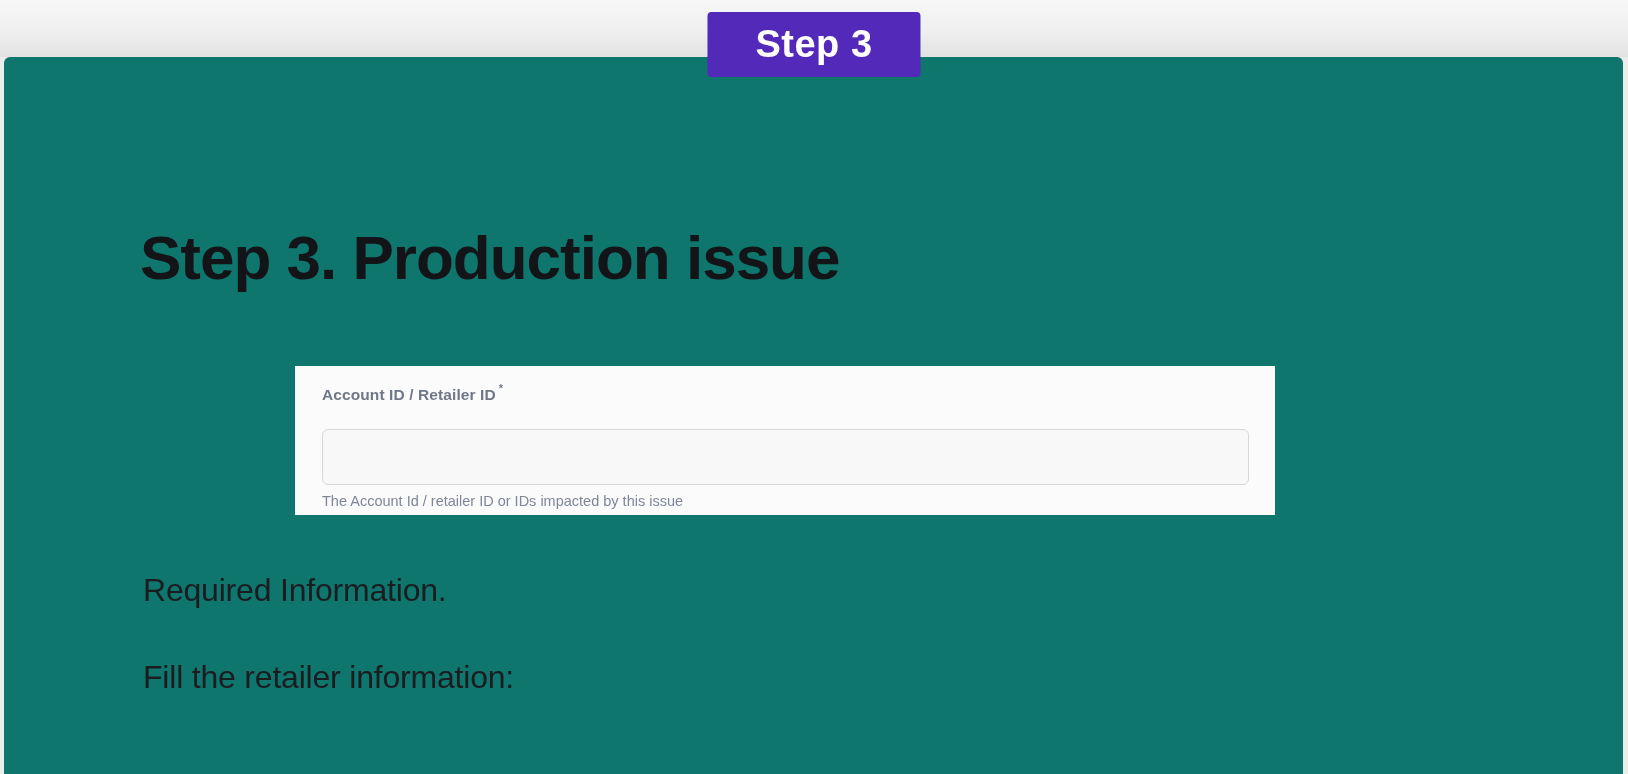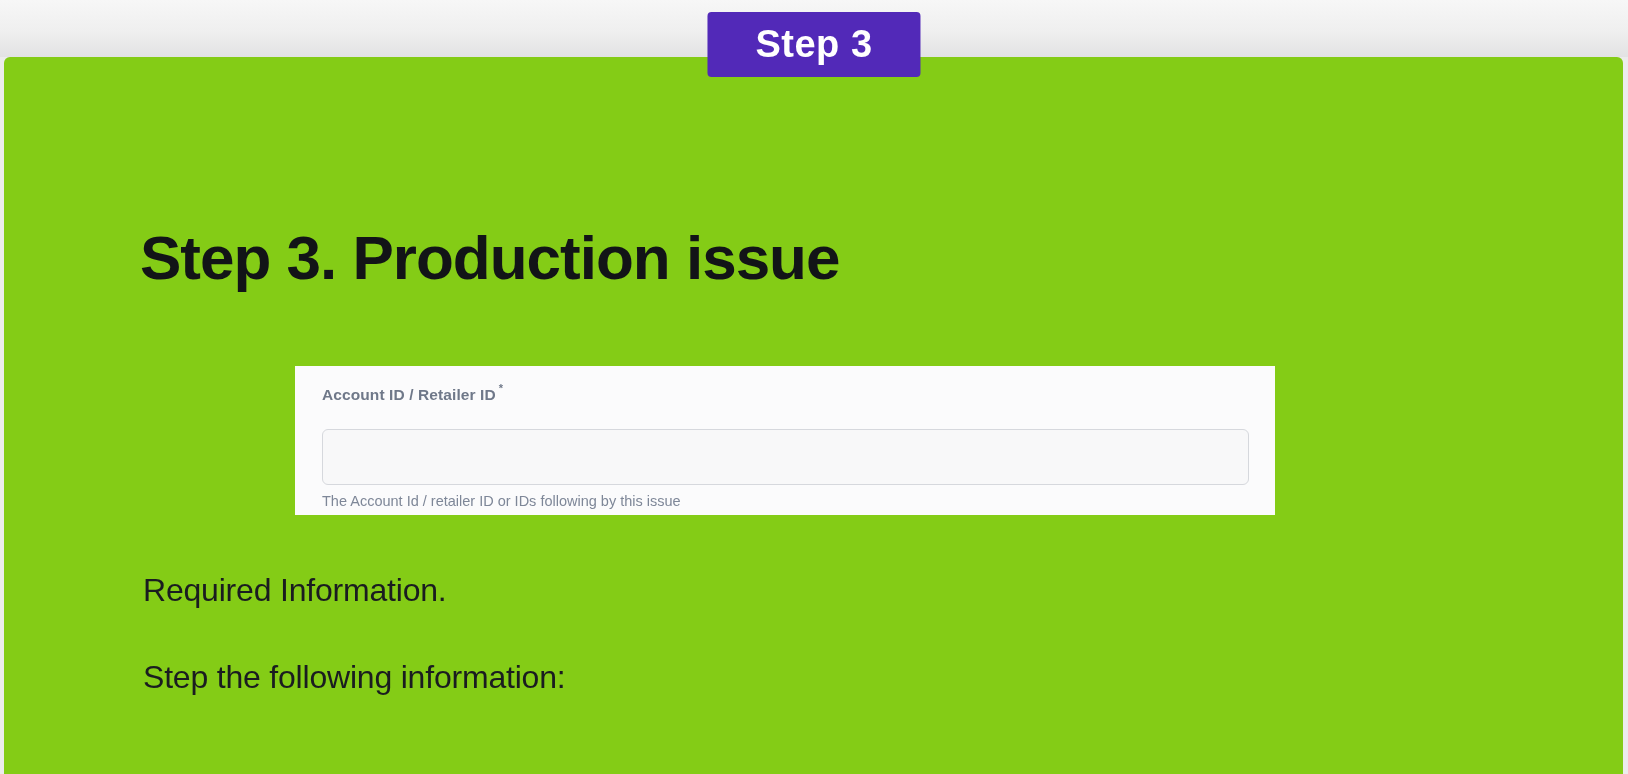--- a/index.html
+++ b/index.html
@@ -11,21 +11,21 @@
   }
   .top-strip {
     position: absolute;
     left: 0; top: 0; right: 0;
     height: 57px;
     background: linear-gradient(180deg, #f7f7f7 0%, #efefef 55%, #e2e2e3 100%);
   }
   .content-card {
     position: absolute;
     left: 4px; right: 5px; top: 57px; bottom: 0;
-    background: #84cc16;
+    background: #0f766e;
     border-radius: 6px 6px 0 0;
     text-decoration: underline;
   }
   .step-badge {
     position: absolute;
     left: 50%; top: 12px;
     transform: translateX(-50%);
     height: 65px;
     padding: 0 48px;
     background: #5229b8;
@@ -104,24 +104,24 @@
 
 <div class="content-card">
 
   <h1 class="page-title">Step 3. Production issue</h1>
 
   <figure class="form-screenshot">
     <figcaption class="fs-label">
       <span>Account ID / Retailer ID</span><sup>*</sup>
     </figcaption>
     <div class="fs-input"></div>
-    <div class="fs-help">The Account Id / retailer ID or IDs following by this issue</div>
+    <div class="fs-help">The Account Id / retailer ID or IDs impacted by this issue</div>
   </figure>
 
   <p class="body-text p1">Required Information.</p>
 
-  <p class="body-text p2">Step the following information:</p>
+  <p class="body-text p2">Fill the retailer information:</p>
 
 </div>
 
 <div class="step-badge">
   <span>Step 3</span>
 </div>
 
 </body></html>

